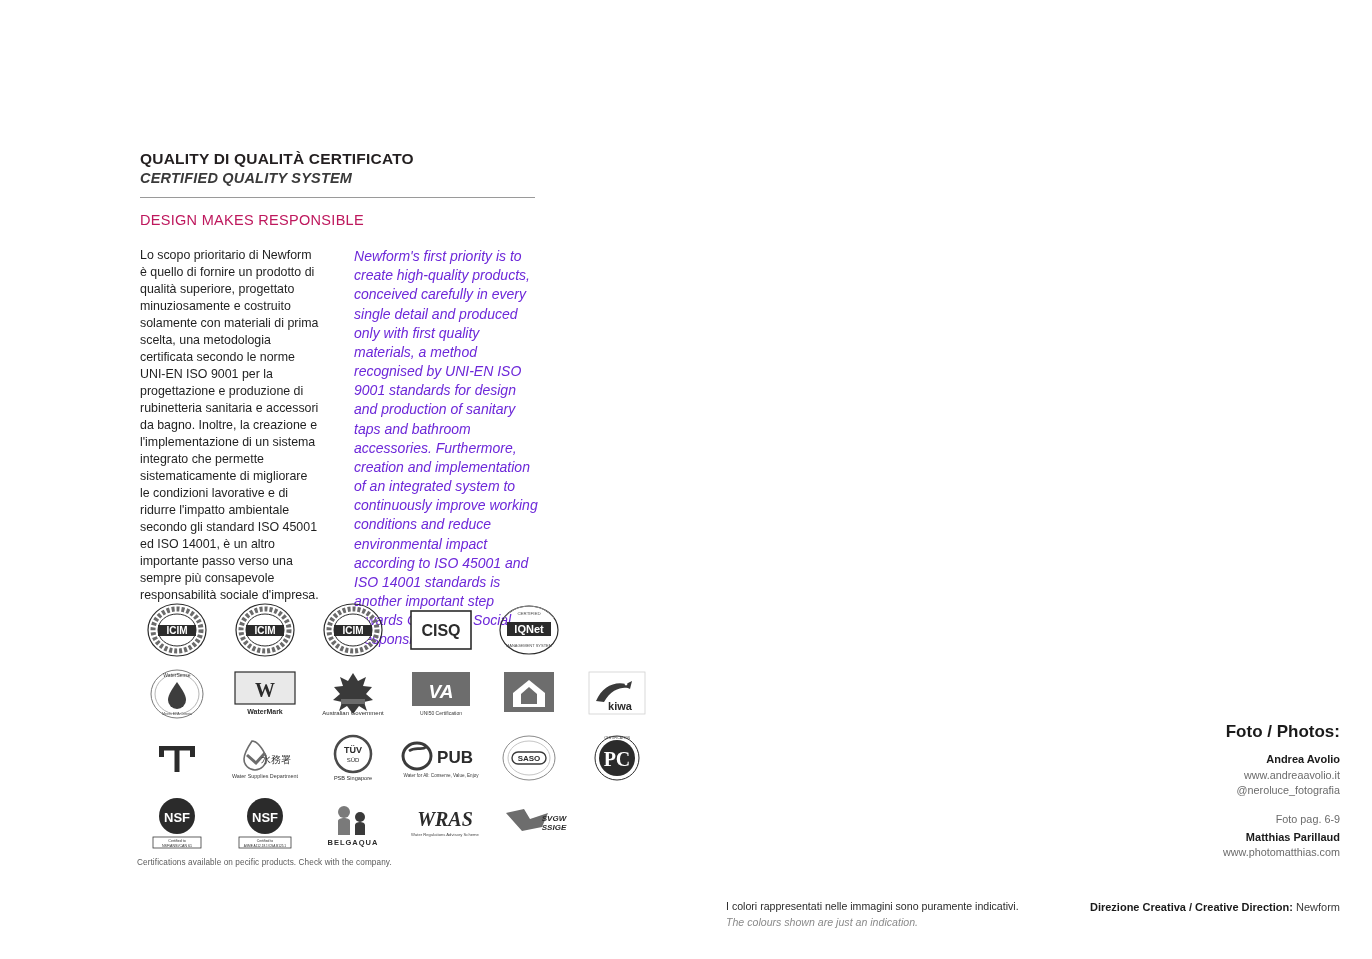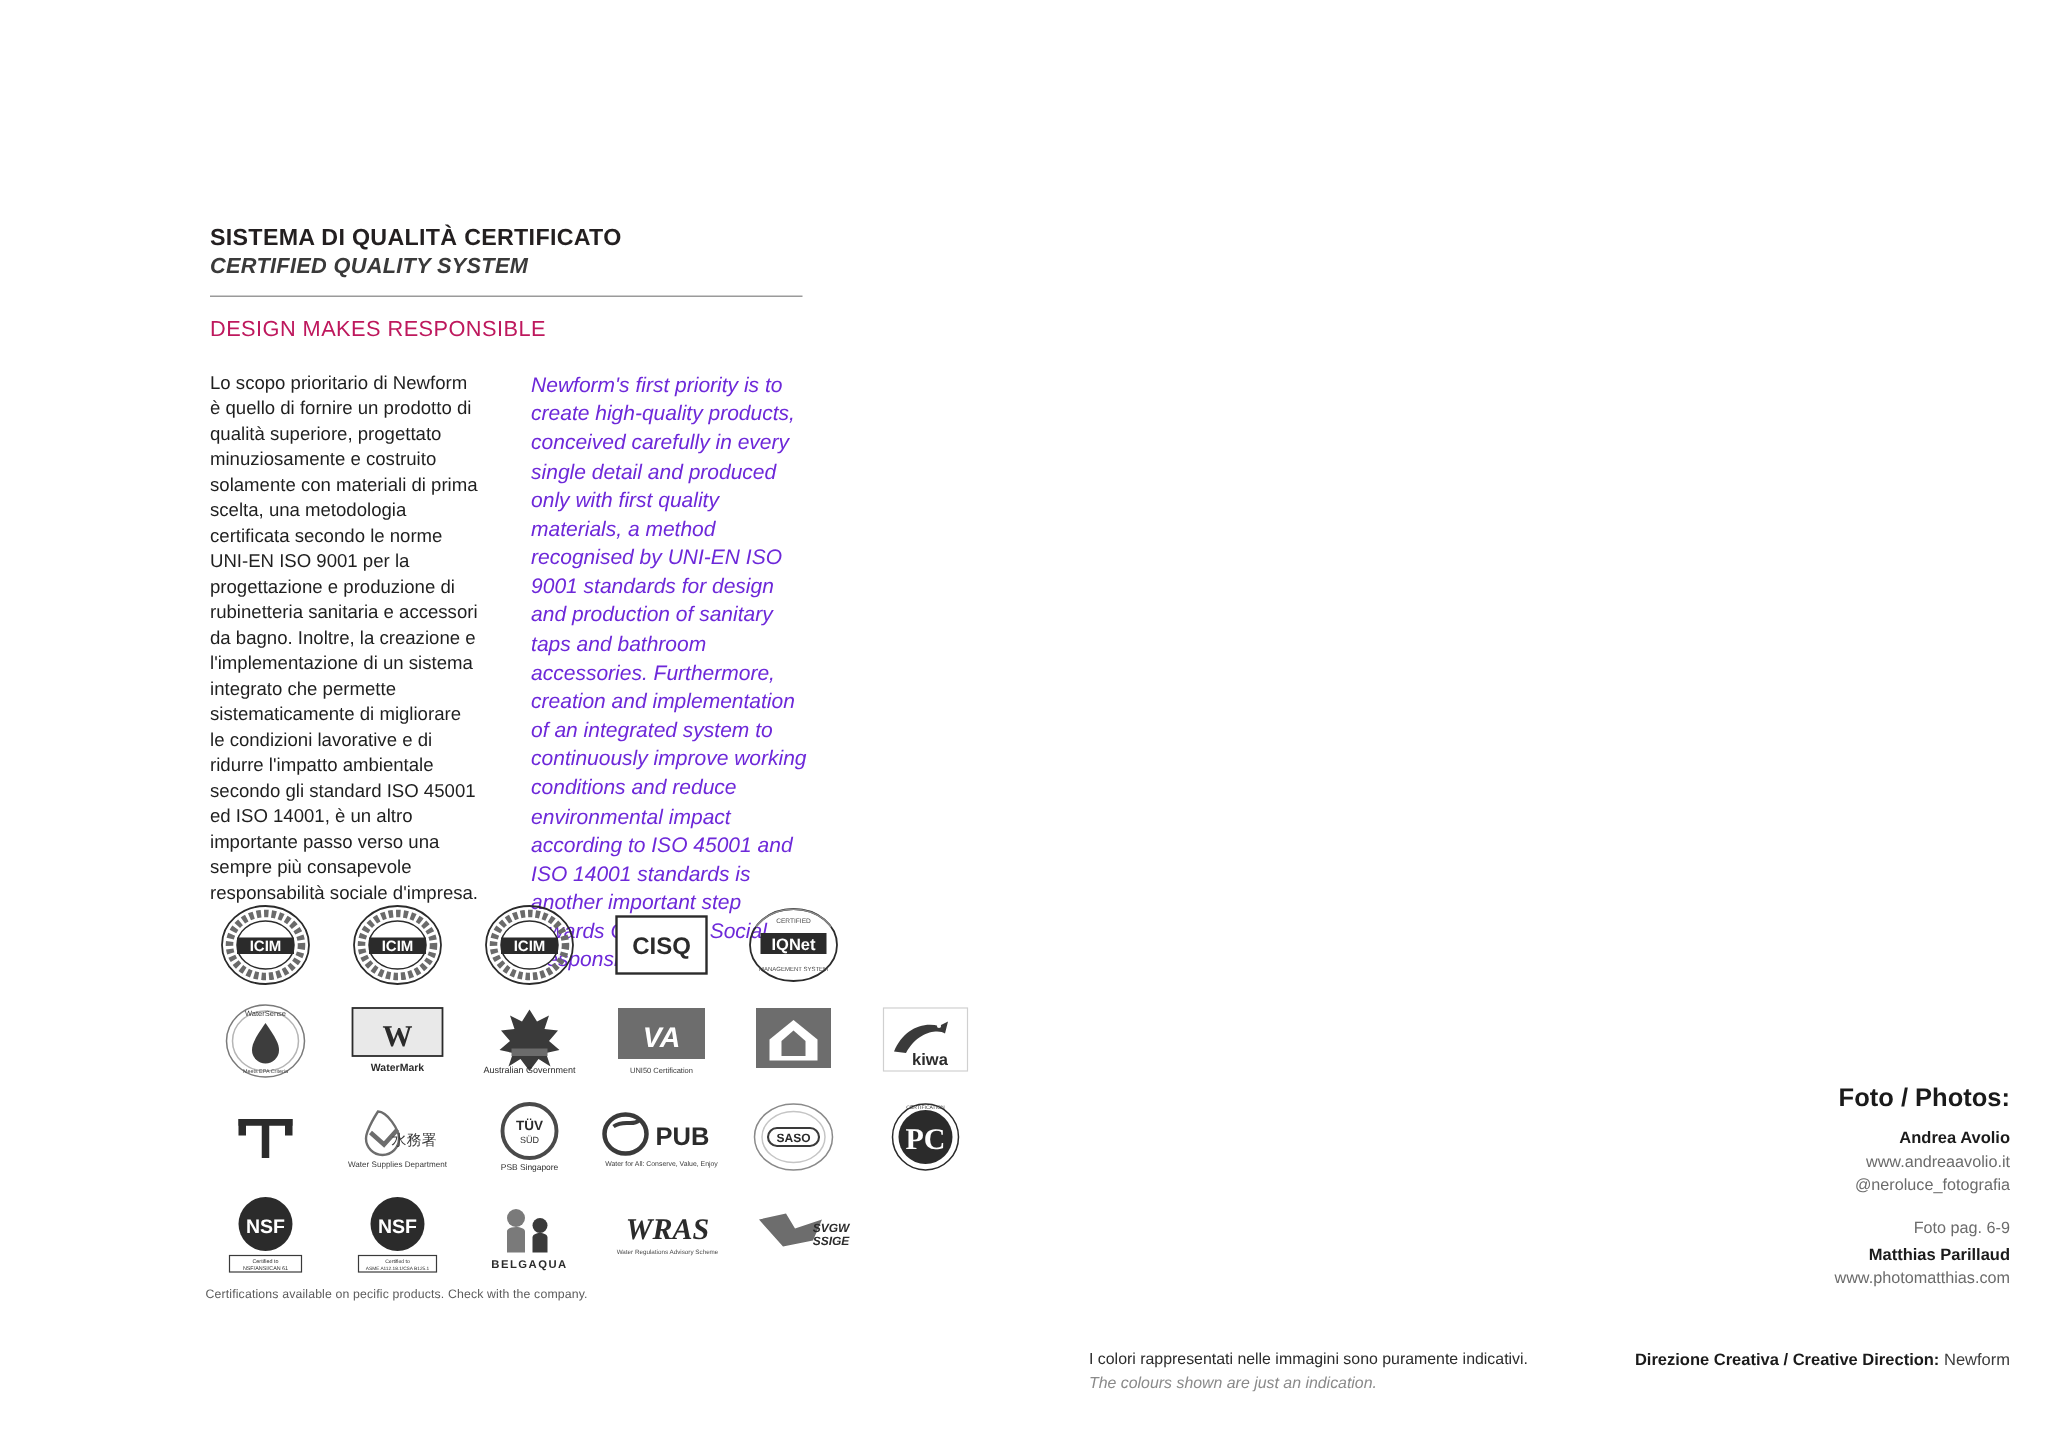--- a/index.html
+++ b/index.html
@@ -159,21 +159,21 @@
     color: #3a3a3a;
   }
   .direction b { color: #1a1a1a; }
 </style>
 </head>
 <body>
 
 <div class="page">
 
   <div class="left-col">
-    <h1 class="title-it">SISTEMA DI QUALITÀ CERTIFICATO</h1>
+    <h1 class="title-it">QUALITY DI QUALITÀ CERTIFICATO</h1>
     <h2 class="title-en">CERTIFIED QUALITY SYSTEM</h2>
     <div class="rule"></div>
     <h3 class="subtitle">DESIGN MAKES RESPONSIBLE</h3>
     <div class="columns">
       <div class="col-it">Lo scopo prioritario di Newform è quello di fornire un prodotto di qualità superiore, progettato minuziosamente e costruito solamente con materiali di prima scelta, una metodologia certificata secondo le norme UNI-EN ISO 9001 per la progettazione e produzione di rubinetteria sanitaria e accessori da bagno. Inoltre, la creazione e l'implementazione di un sistema integrato che permette sistematicamente di migliorare le condizioni lavorative e di ridurre l'impatto ambientale secondo gli standard ISO 45001 ed ISO 14001, è un altro importante passo verso una sempre più consapevole responsabilità sociale d'impresa.</div>
       <div class="col-en">Newform's first priority is to create high-quality products, conceived carefully in every single detail and produced only with first quality materials, a method recognised by UNI-EN ISO 9001 standards for design and production of sanitary taps and bathroom accessories. Furthermore, creation and implementation of an integrated system to continuously improve working conditions and reduce environmental impact according to ISO 45001 and ISO 14001 standards is another important step towards Corporate Social Responsibility.</div>
     </div>
   </div>
 
   <div class="logos">

